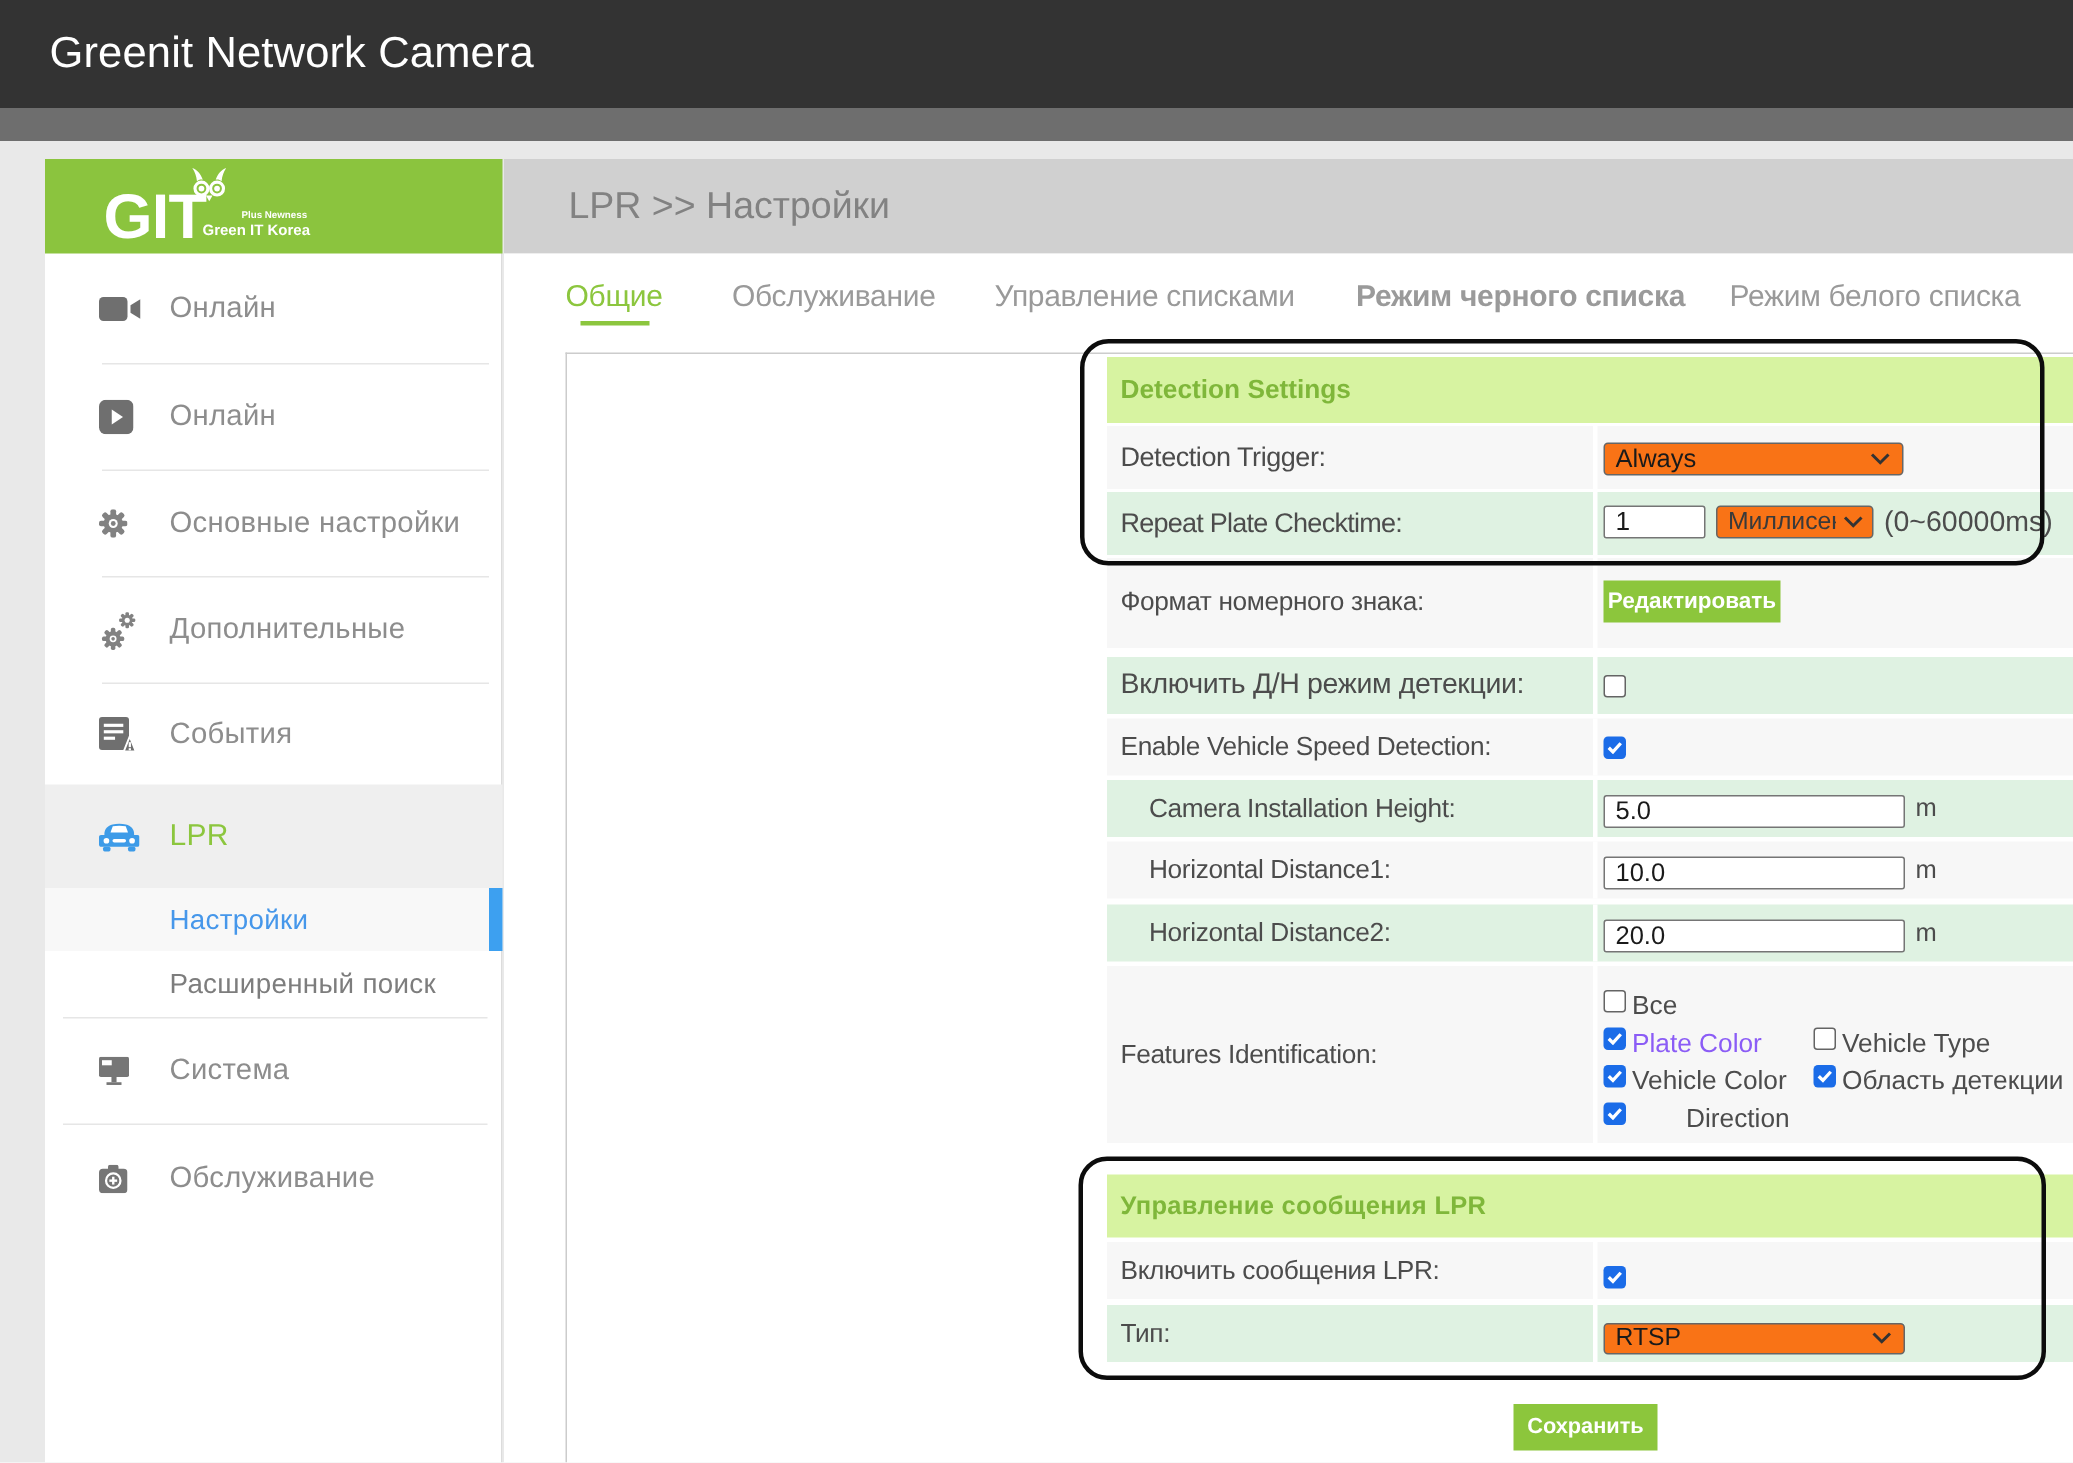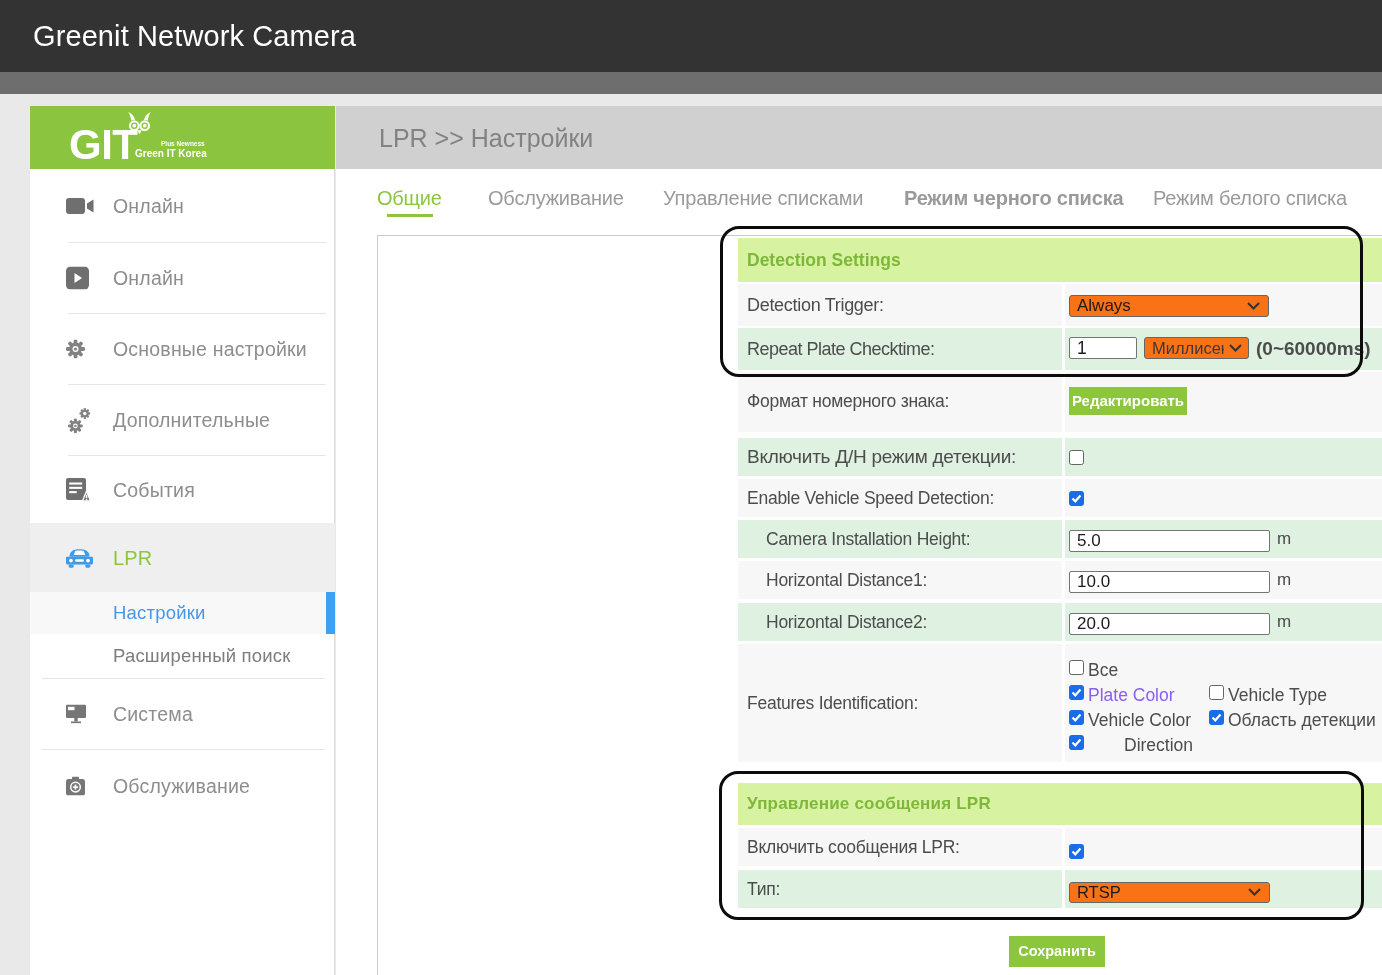--- a/index.html
+++ b/index.html
@@ -227,21 +227,21 @@
     <span class="lab" style="font-size:18px;letter-spacing:-0.5px;">Repeat Plate Checktime:</span>
     <div class="inp" style="left:331px;top:9px;width:68px;height:22px;font-size:17.5px;">
         <span>1</span>
       </div>
     <div class="sel" style="left:406px;top:9px;width:105px;height:22px;font-size:16.5px;color:#3a3a3a;">
         <span class="st" style="width:72px;">Миллисеку</span>
         <svg style="right:6px;" width="13" height="8" viewBox="0 0 13 8">
           <path d="M1 1 L6.5 6.5 L12 1" stroke="#333" stroke-width="2" fill="none"></path>
         </svg>
       </div>
-    <span style="position:absolute;left:518px;top:50%;transform:translateY(-50%);font-size:19px;color:#4c4c4c;font-weight:bold;">(0~60000ms)</span>
+    <span style="position:absolute;left:518px;top:50%;transform:translateY(-50%);font-size:19px;color:#4c4c4c;">(0~60000ms)</span>
   </div>
 
   <div class="row bg-gray" style="top:372px;height:60px;">
     <div class="divider"></div>
     <span class="lab" style="font-size:17.5px;letter-spacing:-0.25px;top:29px;">Формат номерного знака:</span>
     <div class="btn" style="left:331px;top:15px;width:118px;height:28px;font-size:15px;line-height:28px;">Редактировать</div>
   </div>
 
   <div class="row bg-mint" style="top:438px;height:38px;">
     <div class="divider"></div>

